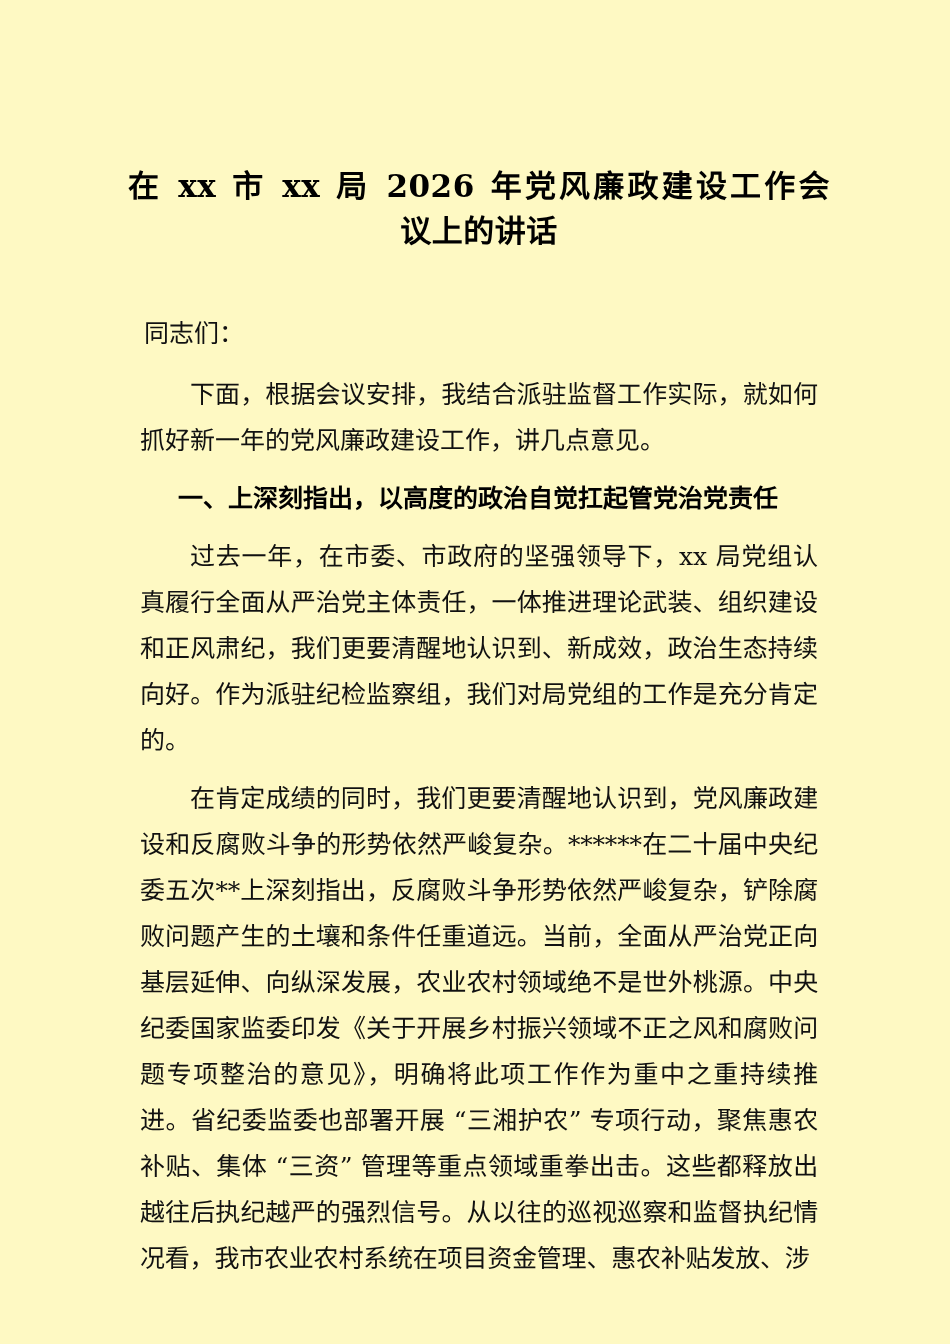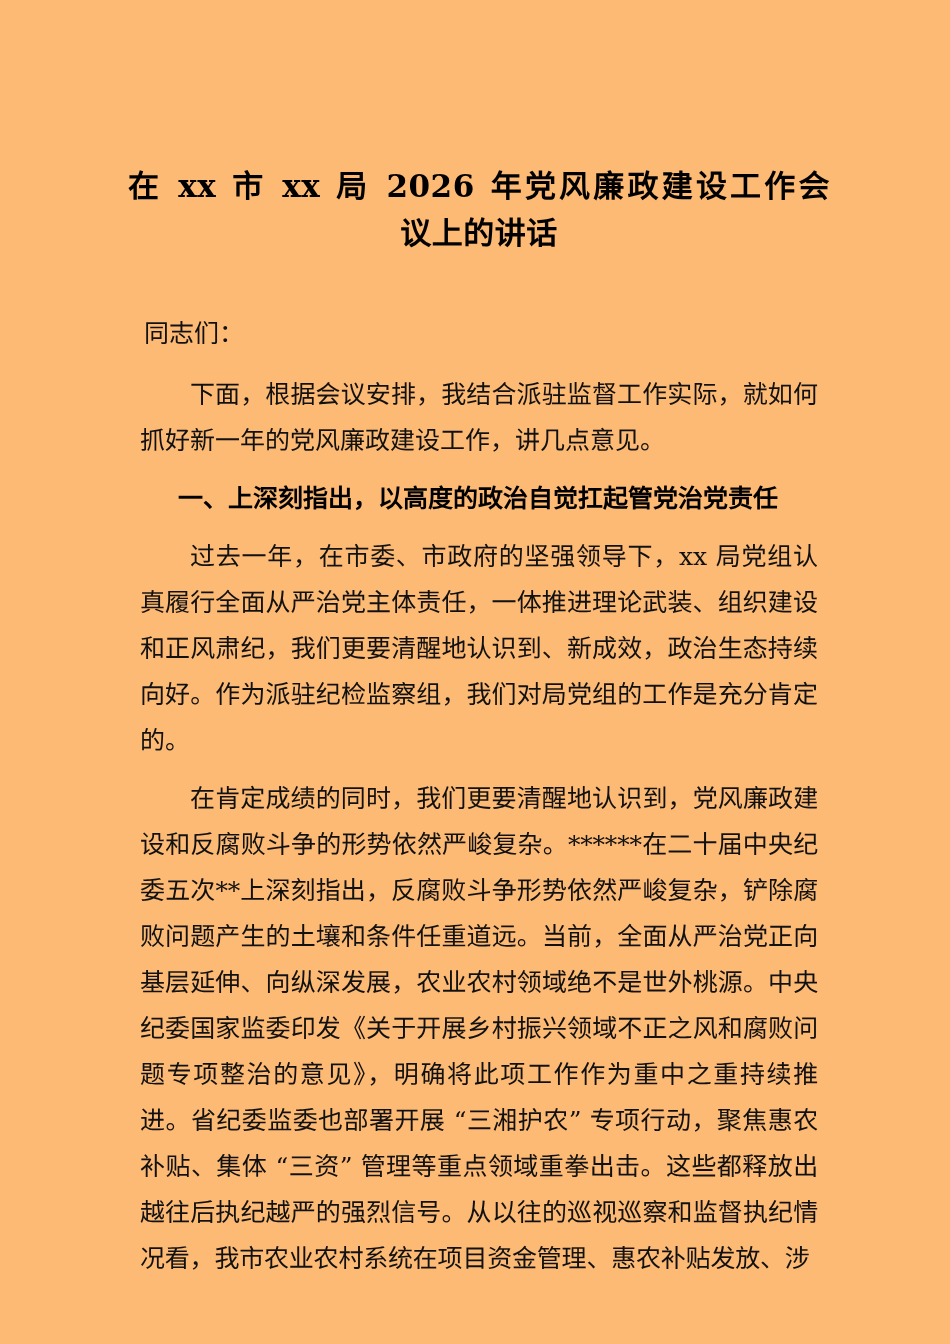--- a/index.html
+++ b/index.html
@@ -5,21 +5,21 @@
 <style>
   html, body {
     margin: 0;
     padding: 0;
     background: #ffffff;
   }
   .page {
     position: relative;
     width: 950px;
     height: 1344px;
-    background: #fdba74;
+    background: #fef9c3;
     margin: 0 auto;
     overflow: hidden;
     box-sizing: border-box;
   }
   .content {
     position: absolute;
     left: 128px;
     top: 0;
     width: 702px;
   }
@@ -38,20 +38,21 @@
     word-spacing: 2px;
   }
   .doc-title .t-line1 {
     display: block;
     text-align: justify;
     text-align-last: justify;
   }
   .doc-title .t-line2 {
     display: block;
     text-align: center;
+    font-family: Liberation Mono, monospace;
   }
   
   .salutation {
     font-family: Liberation Sans, sans-serif;
     font-size: 25px;
     line-height: 46px;
     color: #111111;
     margin: 16px;
     padding-top: 37px;
     text-align: justify;

